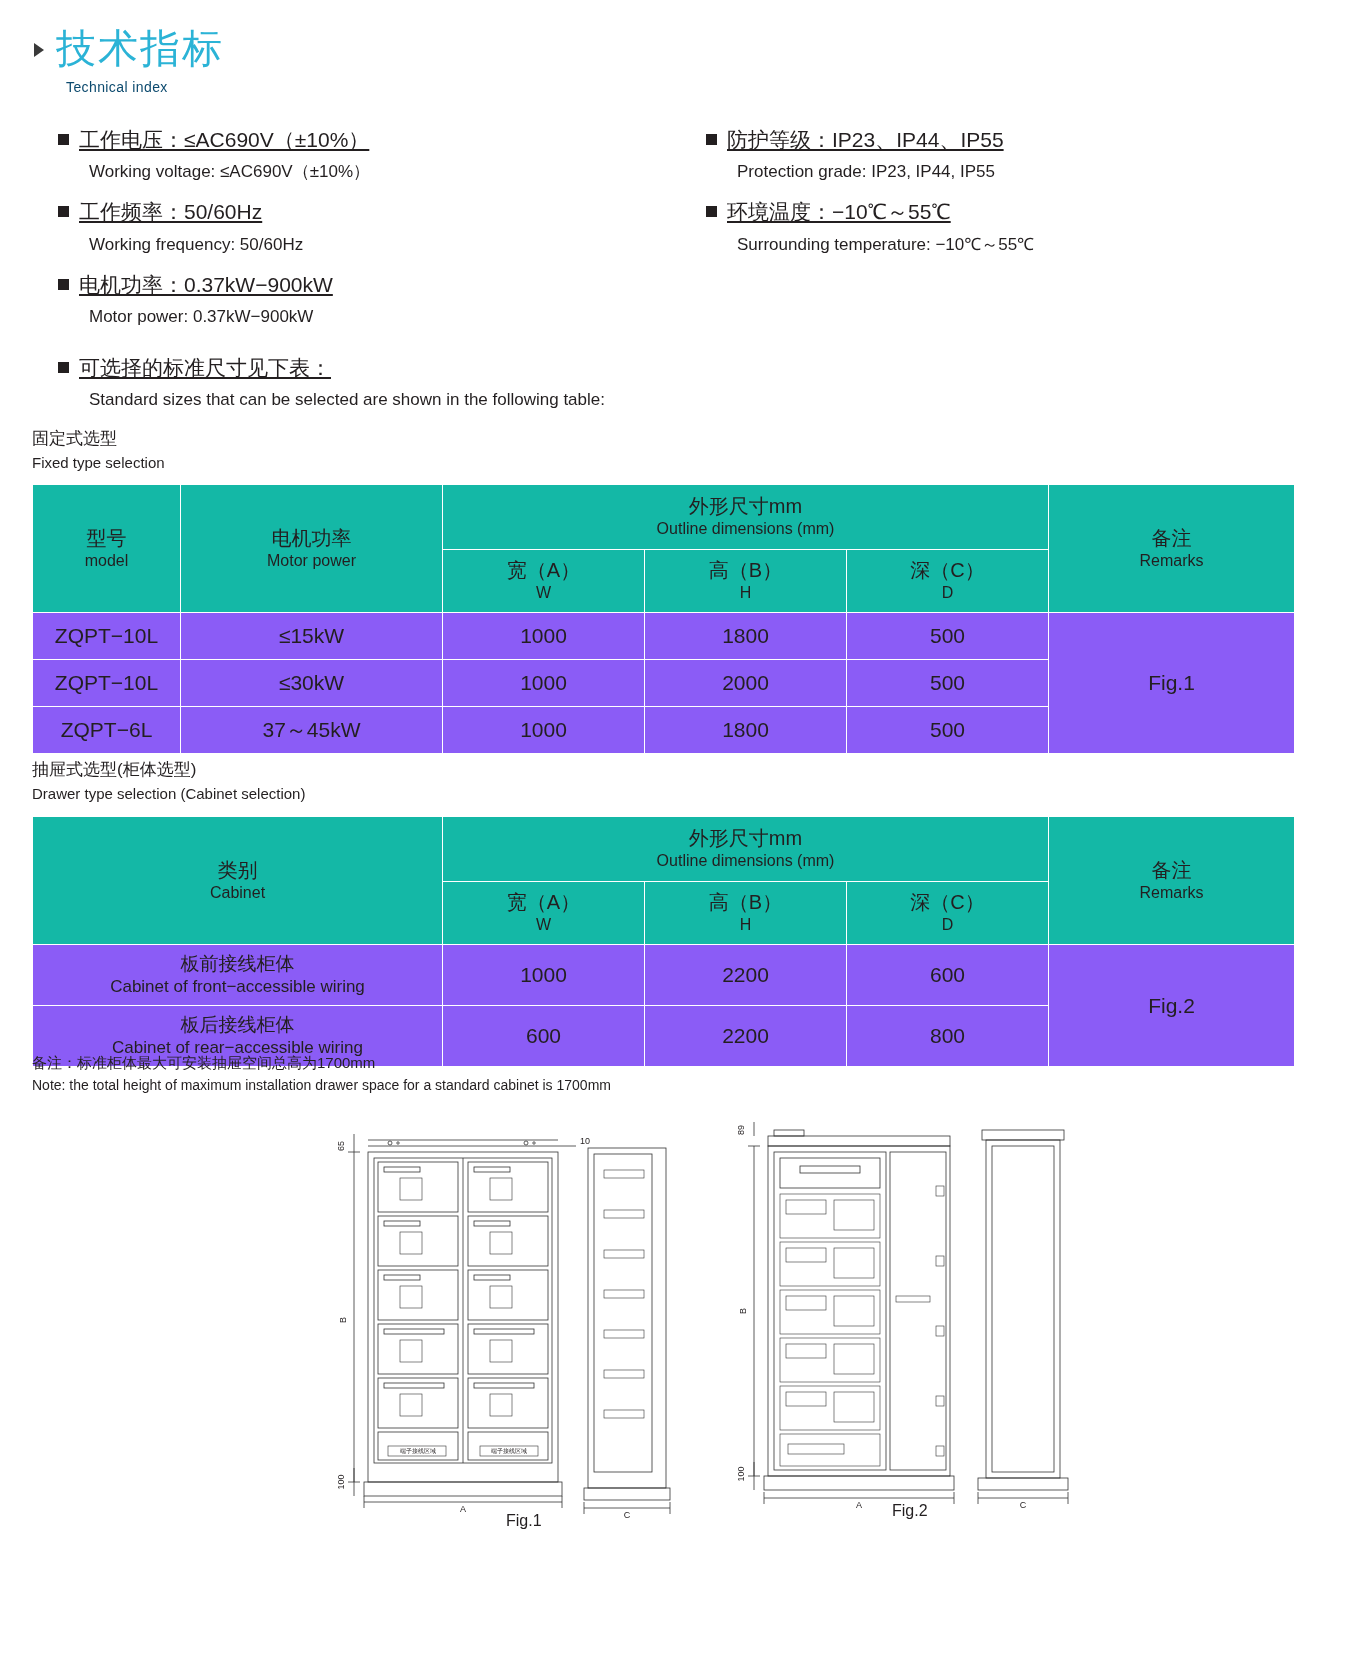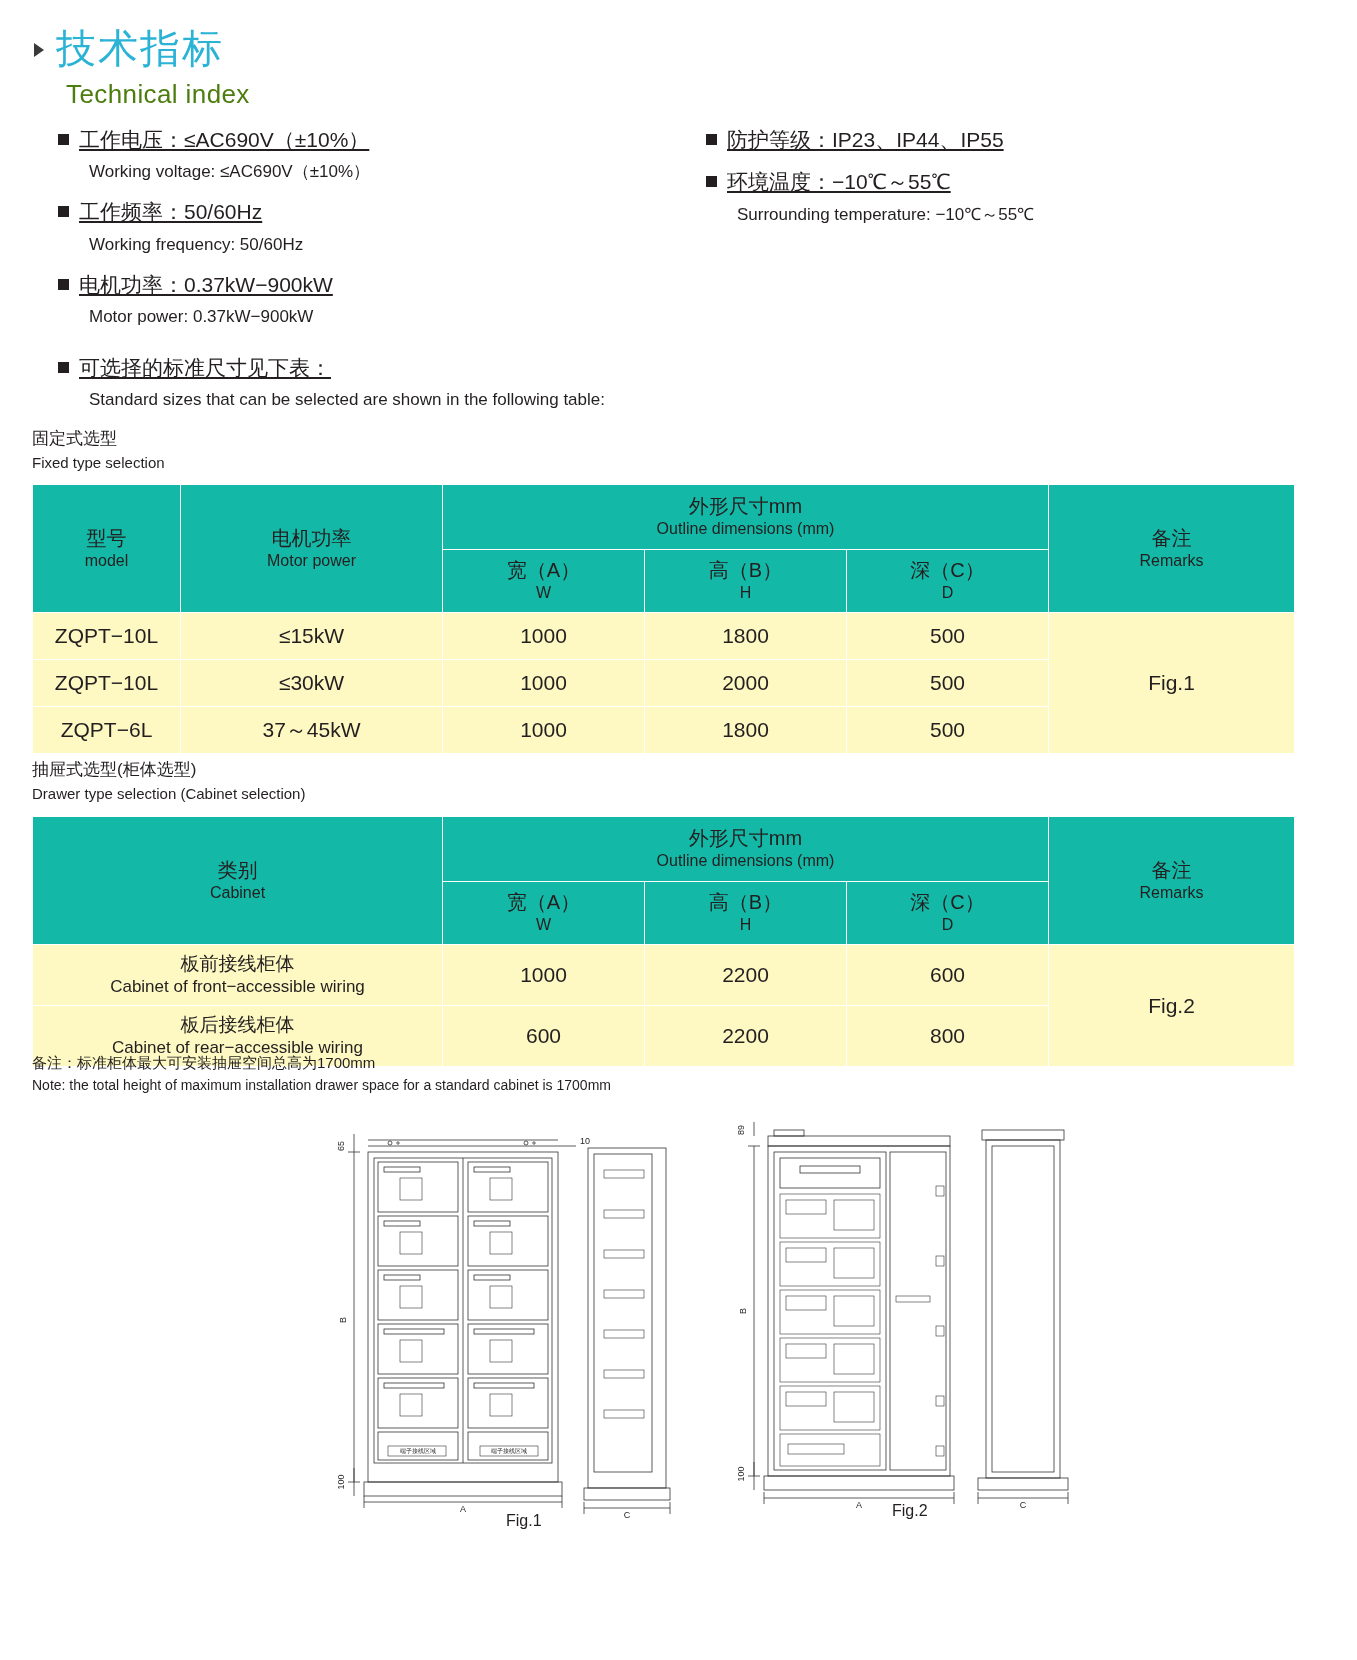--- a/index.html
+++ b/index.html
@@ -42,22 +42,22 @@
     margin-top: 4px;
   }
   .title-cn {
     font-size: 40px;
     color: #2bb3d6;
     letter-spacing: 2px;
     line-height: 1.1;
     font-weight: normal;
   }
   .title-en {
-    font-size: 26px;
-    color: #4d7c0f;
+    font-size: 14px;
+    color: #0c4a6e;
     margin-left: 32px;
     margin-top: 9px;
     letter-spacing: 0.4px;
   }
 
   
   .specs {
     position: absolute;
     left: 58px;
     top: 126px;
@@ -129,21 +129,21 @@
     vertical-align: middle;
     font-weight: normal;
     color: #231f20;
   }
   .hdr {
     background: #14b8a6;
   }
   .cell-cn { font-size: 20px; display: block; line-height: 1.25; }
   .cell-en { font-size: 16px; display: block; line-height: 1.3; }
   .body-cell {
-    background: #fef9c3;
+    background: #8b5cf6;
     font-size: 21px;
     height: 44px;
   }
   .body-cell .cn2 { display:block; font-size: 19px; line-height:1.25;}
   .body-cell .en2 { display:block; font-size: 17px; line-height:1.3;}
 
   
   .note2 {
     position: absolute;
     left: 32px;
@@ -210,20 +210,21 @@
         <div class="spec-en">Motor power: 0.37kW−900kW</div>
       </div>
     </div>
 
     <div class="spec-col right">
       <div class="spec-item">
         <div class="spec-cn">
           <span class="bullet"></span>
           <span>防护等级：IP23、IP44、IP55</span>
         </div>
+        <div class="spec-en">Protection grade: IP23, IP44, IP55</div>
       </div>
       <div class="spec-item">
         <div class="spec-cn">
           <span class="bullet"></span>
           <span>环境温度：−10℃～55℃</span>
         </div>
         <div class="spec-en">Surrounding temperature: −10℃～55℃</div>
       </div>
     </div>
 

